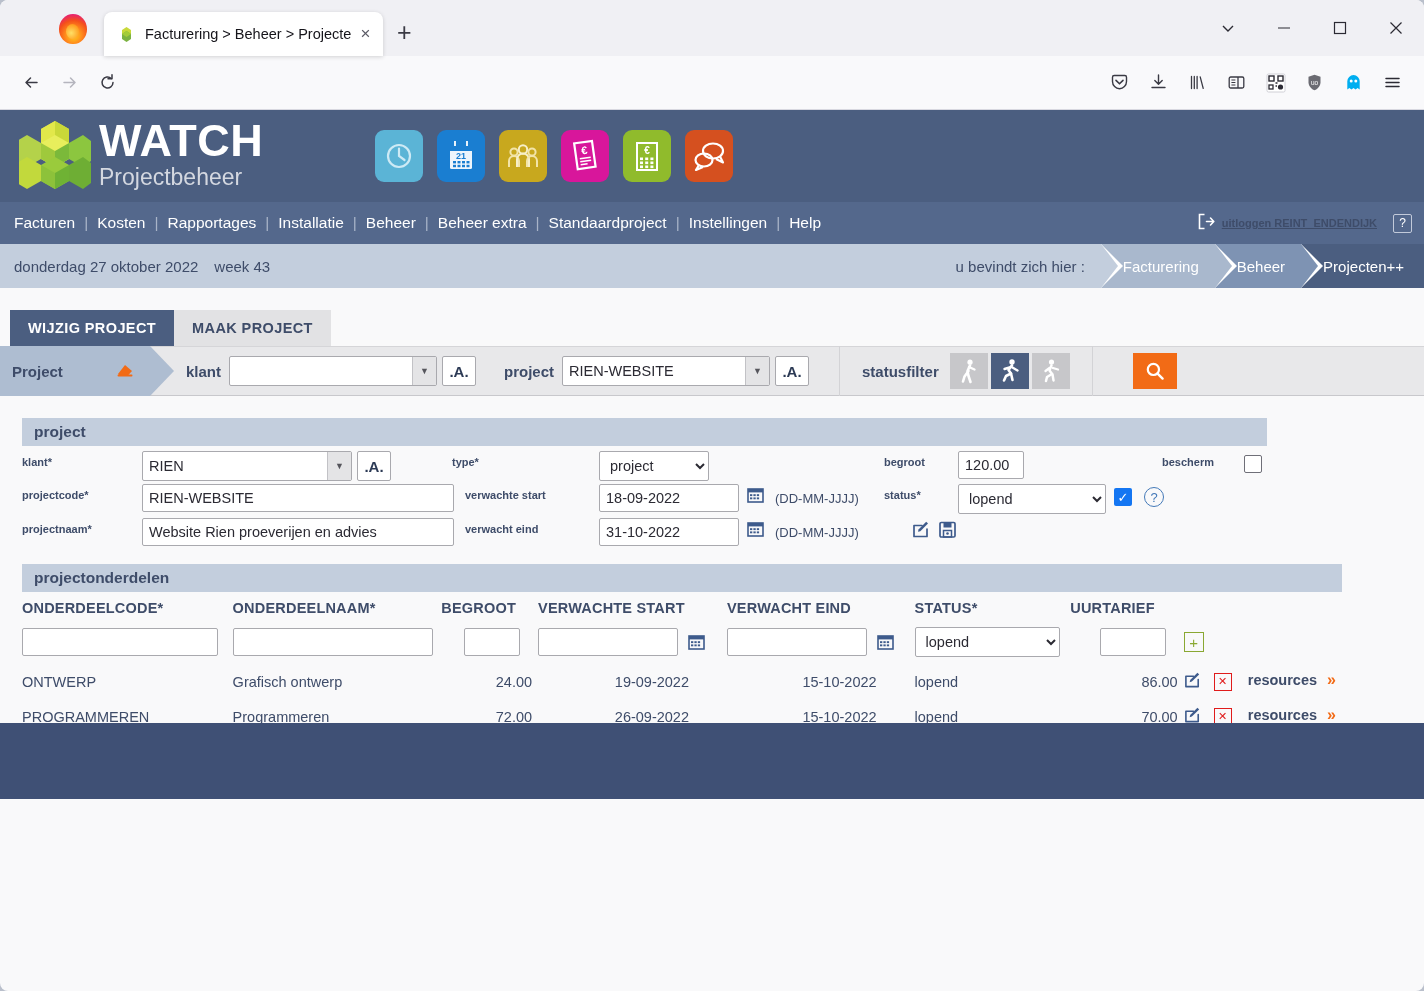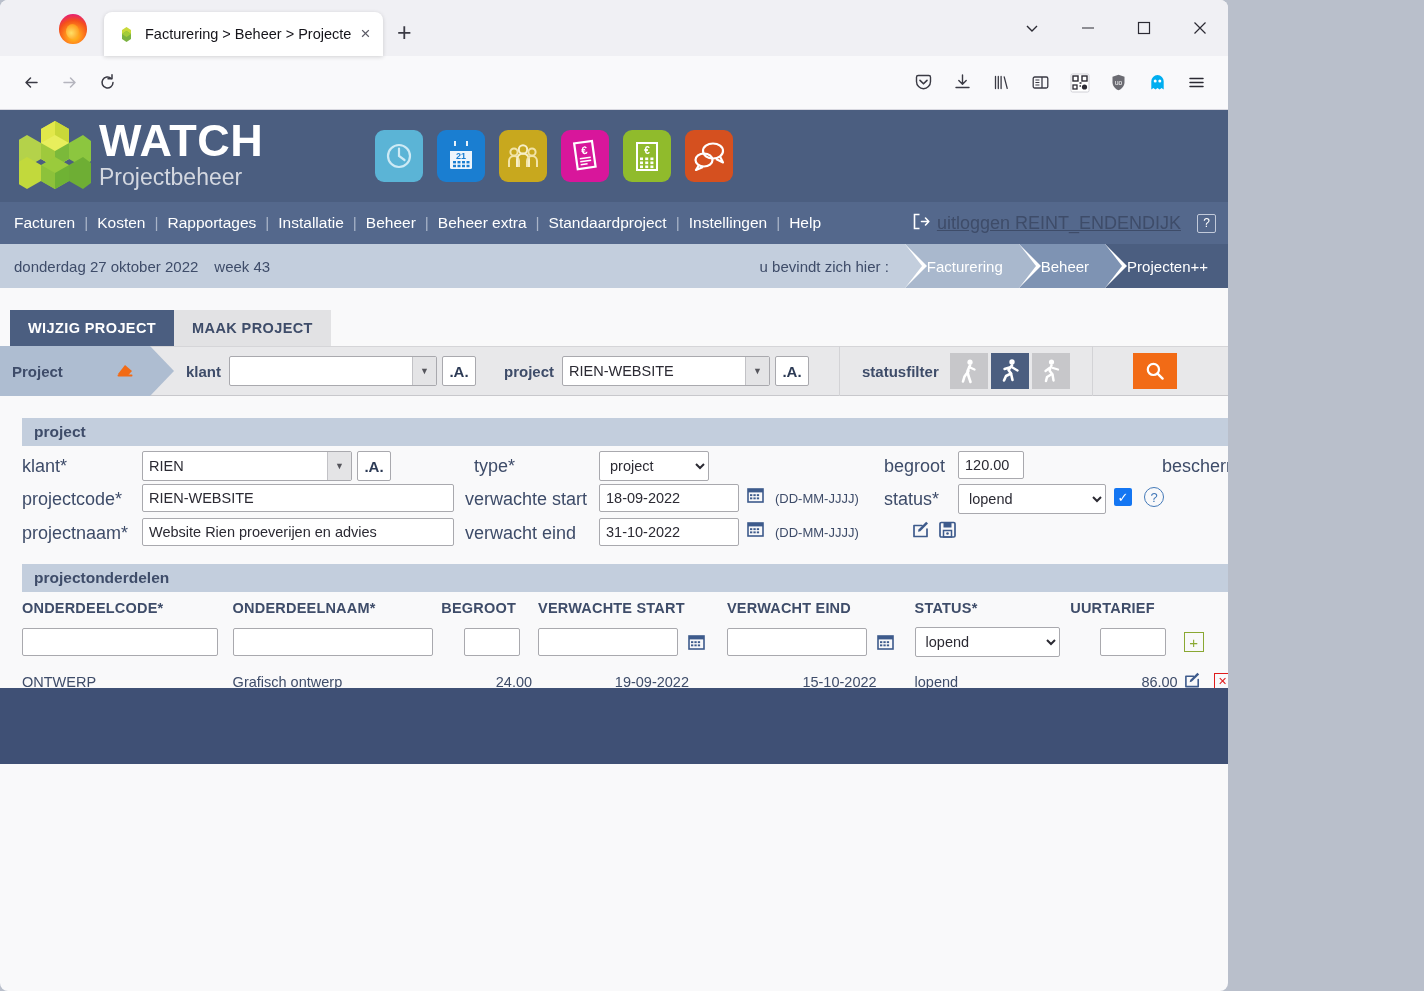--- a/index.html
+++ b/index.html
@@ -6,21 +6,21 @@
   html, body {
     margin: 0; padding: 0;
     width: 1424px; height: 991px;
     overflow: hidden;
     font-family: "Liberation Sans", sans-serif;
     background: #b9bfcb;
   }
   .window {
     position: absolute;
     left: 0; top: 0;
-    width: 1228px; height: 991px;
+    width: 1424px; height: 991px;
     background: #f9f9fa;
     border-radius: 8px;
     overflow: hidden;
   }
   
   .tabstrip {
     height: 56px;
     background: #f0f0f4;
     display: flex;
     align-items: flex-end;
@@ -352,21 +352,21 @@
   .sectionhead {
     background: #c3cedd;
     color: #3e4c69;
     font-weight: bold;
     font-size: 15.5px;
     height: 28px;
     display: flex; align-items: center;
     padding-left: 12px;
   }
   .lbl {
-    font-weight: normal; font-size: 18px; color: #3e4c69;
+    font-weight: bold; font-size: 11px; color: #3e4c69;
   }
   .inp {
     height: 28px;
     border: 1px solid #a9a9ae;
     border-radius: 2px;
     background: #fff;
     font-size: 14.5px;
     color: #2b2a33;
     padding: 0 6px;
     font-family: "Liberation Sans", sans-serif;
@@ -799,21 +799,21 @@
       <div style="position:relative;height:110px;padding-top:8px;">
 
         <div style="position:absolute;left:0;top:10px;" class="lbl">klant*</div>
         <div style="position:absolute;left:120px;top:5px;display:flex;align-items:center;">
           <div class="combo">
             <input class="" style="width: 184px; border: none; height: 28px; font-size: 14.5px; padding: 0px 6px; outline: none;" value="RIEN">
             <div class="caret">▼</div>
           </div>
           <div class="azbtn">.A.</div>
         </div>
-        <div style="position:absolute;left:452px;top:10px;text-align:center;" class="lbl">type*</div>
+        <div style="position:absolute;left:430px;top:10px;text-align:center;" class="lbl">type*</div>
         <select class="inp" style="position:absolute;left:577px;top:5px;width:110px;">
           <option>project</option>
         </select>
         <div style="position:absolute;left:862px;top:10px;" class="lbl">begroot</div>
         <input class="inp" style="position: absolute; left: 936px; top: 5px; width: 66px;" value="120.00">
         <div style="position:absolute;left:1140px;top:10px;" class="lbl">bescherm</div>
         <div class="chkempty" style="position:absolute;left:1222px;top:9px;"></div>
 
         <div style="position:absolute;left:0;top:43px;" class="lbl">projectcode*</div>
         <input class="inp" style="position: absolute; left: 120px; top: 38px; width: 312px;" value="RIEN-WEBSITE">
@@ -964,20 +964,40 @@
                     <path d="M2 5.5h8M2 5.5v11h13V9" stroke="#3e5b8c" stroke-width="1.7" fill="none" stroke-linecap="round" stroke-linejoin="round"></path>
                     <path d="M8.3 11.2L16 3.6l-1.8-1.8-7.7 7.6-.5 2.4z" fill="#3e5b8c"></path>
                   </svg>
               </span>
               <span class="delbtn" style="margin-left:8px">✕</span>
               <a class="reslink" style="margin-left:12px">resources</a>
               <span class="chev2" style="margin-left:6px">»</span>
             </td>
           </tr>
           <tr>
+            <td>PROGRAMMEREN</td>
+            <td>Programmeren</td>
+            <td class="num">72.00</td>
+            <td class="num" style="padding-right:38px">26-09-2022</td>
+            <td class="num" style="padding-right:38px">15-10-2022</td>
+            <td>lopend</td>
+            <td class="num">70.00</td>
+            <td>
+              <span style="vertical-align:middle;">
+                <svg width="18" height="18" viewBox="0 0 19 19">
+                    <path d="M2 5.5h8M2 5.5v11h13V9" stroke="#3e5b8c" stroke-width="1.7" fill="none" stroke-linecap="round" stroke-linejoin="round"></path>
+                    <path d="M8.3 11.2L16 3.6l-1.8-1.8-7.7 7.6-.5 2.4z" fill="#3e5b8c"></path>
+                  </svg>
+              </span>
+              <span class="delbtn" style="margin-left:8px">✕</span>
+              <a class="reslink" style="margin-left:12px">resources</a>
+              <span class="chev2" style="margin-left:6px">»</span>
+            </td>
+          </tr>
+          <tr>
             <td>INSTALLATIE</td>
             <td>Installatie</td>
             <td class="num">16.00</td>
             <td class="num" style="padding-right:38px">29-10-2022</td>
             <td class="num" style="padding-right:38px">31-10-2022</td>
             <td>lopend</td>
             <td class="num">89.00</td>
             <td>
               <span style="vertical-align:middle;">
                 <svg width="18" height="18" viewBox="0 0 19 19">

